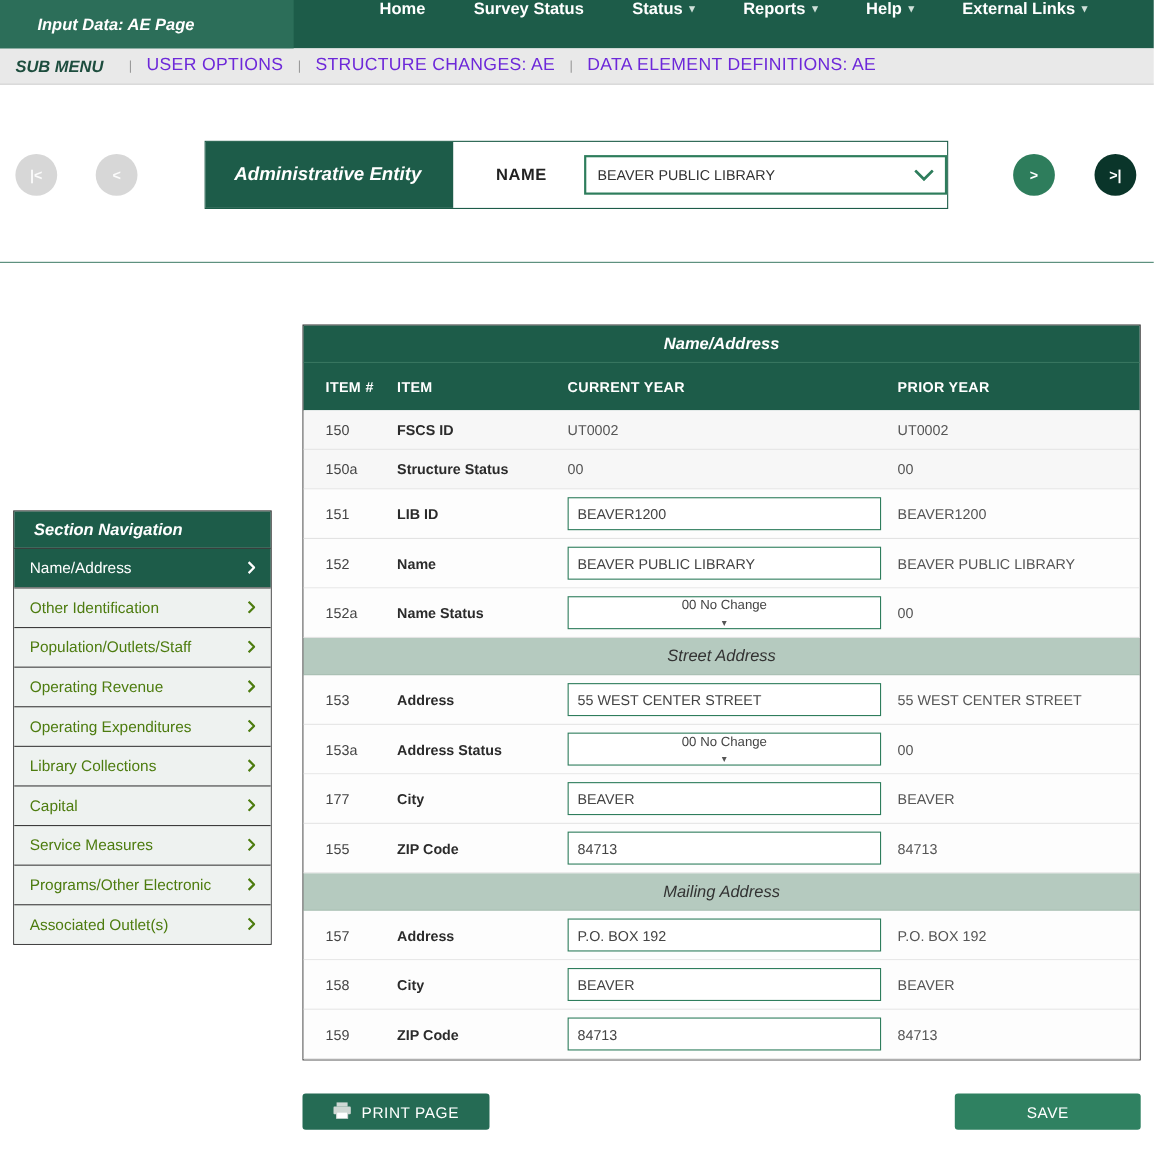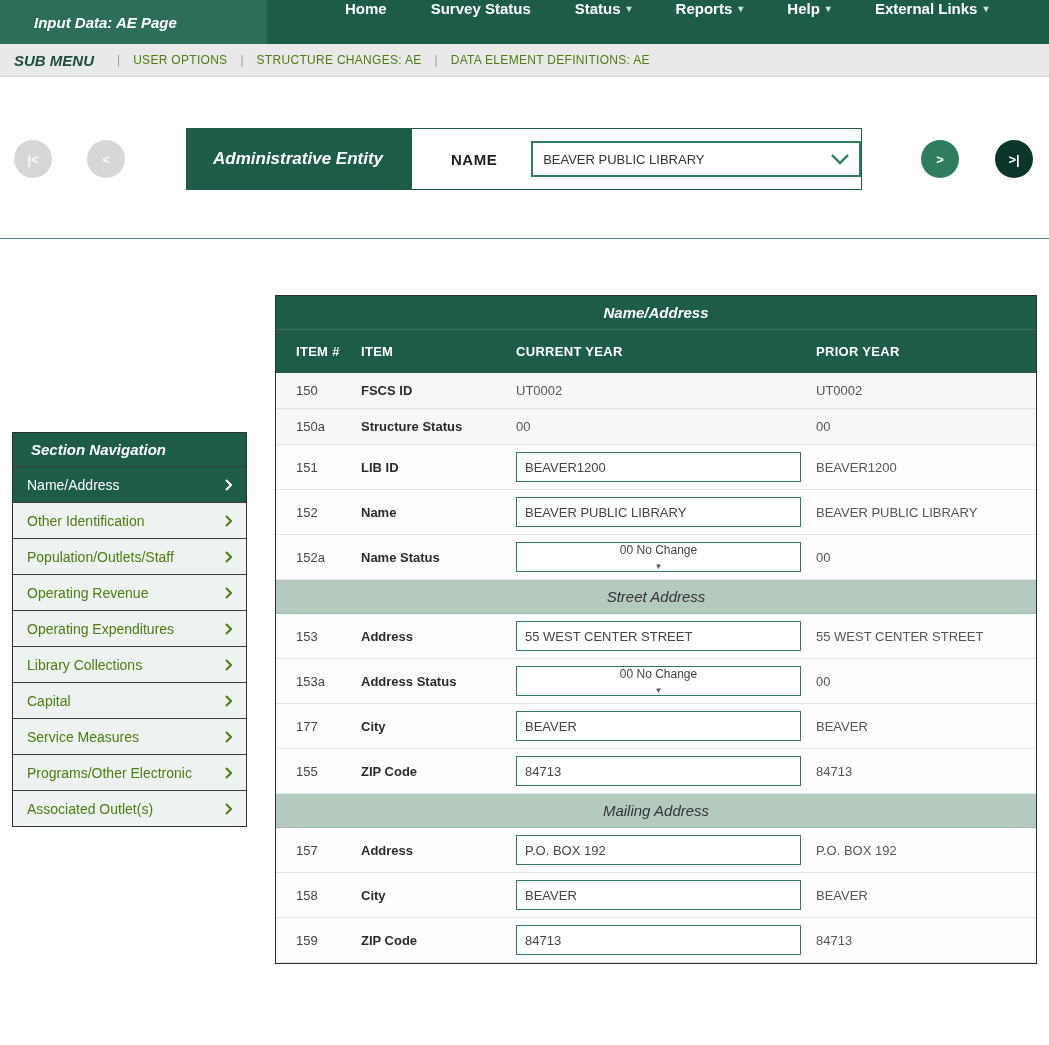--- a/index.html
+++ b/index.html
@@ -51,21 +51,21 @@
     gap: 13px;
   }
   .submenu-title {
     font-style: italic;
     font-weight: bold;
     font-size: 15px;
     color: #1d4d3e;
     margin-right: 10px;
   }
   .submenu-sep { color: #9a9a9a; font-size: 12px; }
-  .submenu-item { font-size: 12px; color: #4d7c0f; letter-spacing: .3px; cursor: pointer; }
+  .submenu-item { font-size: 16px; color: #6d28d9; letter-spacing: .3px; cursor: pointer; }
 
   
   .entity-row { position: relative; height: 62px; margin-top: 51px; }
   .circle-btn {
     position: absolute; top: 12px;
     width: 38px; height: 38px; border-radius: 50%;
     border: none;
     display: flex; align-items: center; justify-content: center;
     font-weight: bold; font-size: 13px; color: #fff;
     font-family: "Liberation Sans", sans-serif;
@@ -468,16 +468,29 @@
         </div>
 
         <div class="trow input-row">
           <div class="c1">159</div>
           <div class="c2">ZIP Code</div>
           <div class="c3"><input class="field" value="84713" style=""></div>
           <div class="c4">84713</div>
         </div>
       </div>
 
+      <div class="actions">
+        <button class="print-btn">
+          <span>
+            <svg width="16" height="15" viewBox="0 0 16 15">
+              <rect x="3" y="0" width="10" height="4" fill="#cfd8d4"></rect>
+              <rect x="0" y="4" width="16" height="7" rx="1" fill="#cfd8d4"></rect>
+              <rect x="3" y="9" width="10" height="6" fill="#ffffff" stroke="#cfd8d4"></rect>
+            </svg>
+          </span>
+          <span>PRINT PAGE</span>
+        </button>
+        <button class="save-btn">SAVE</button>
+      </div>
     </div>
   </div>
 
 </div>
 
 </body></html>

